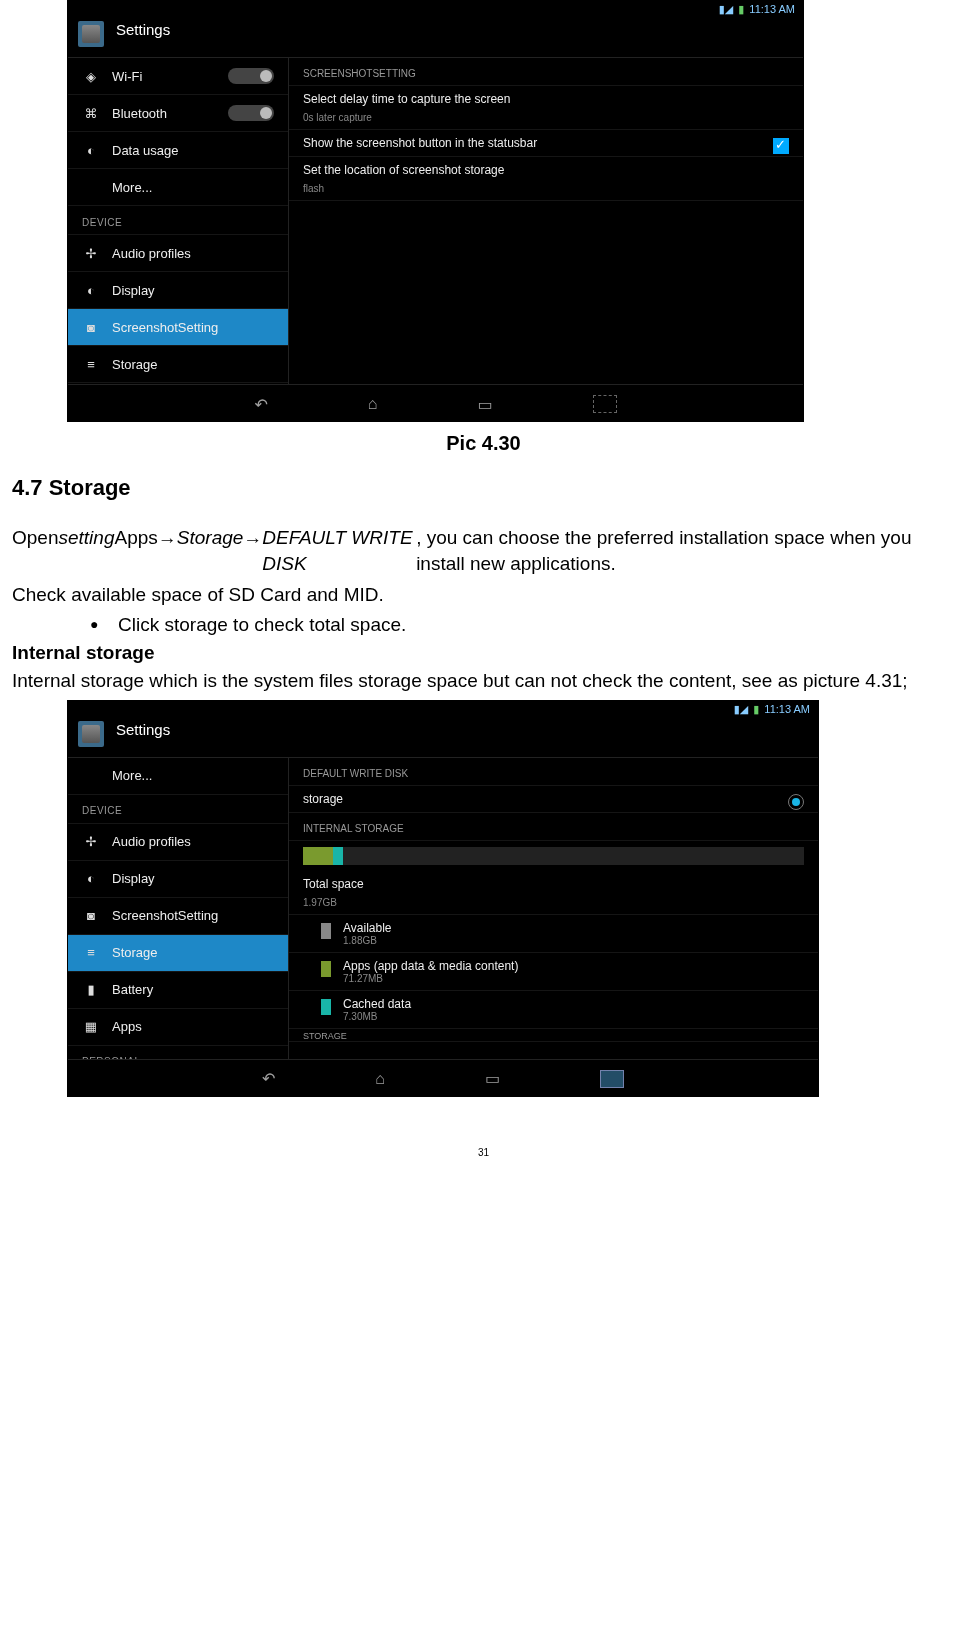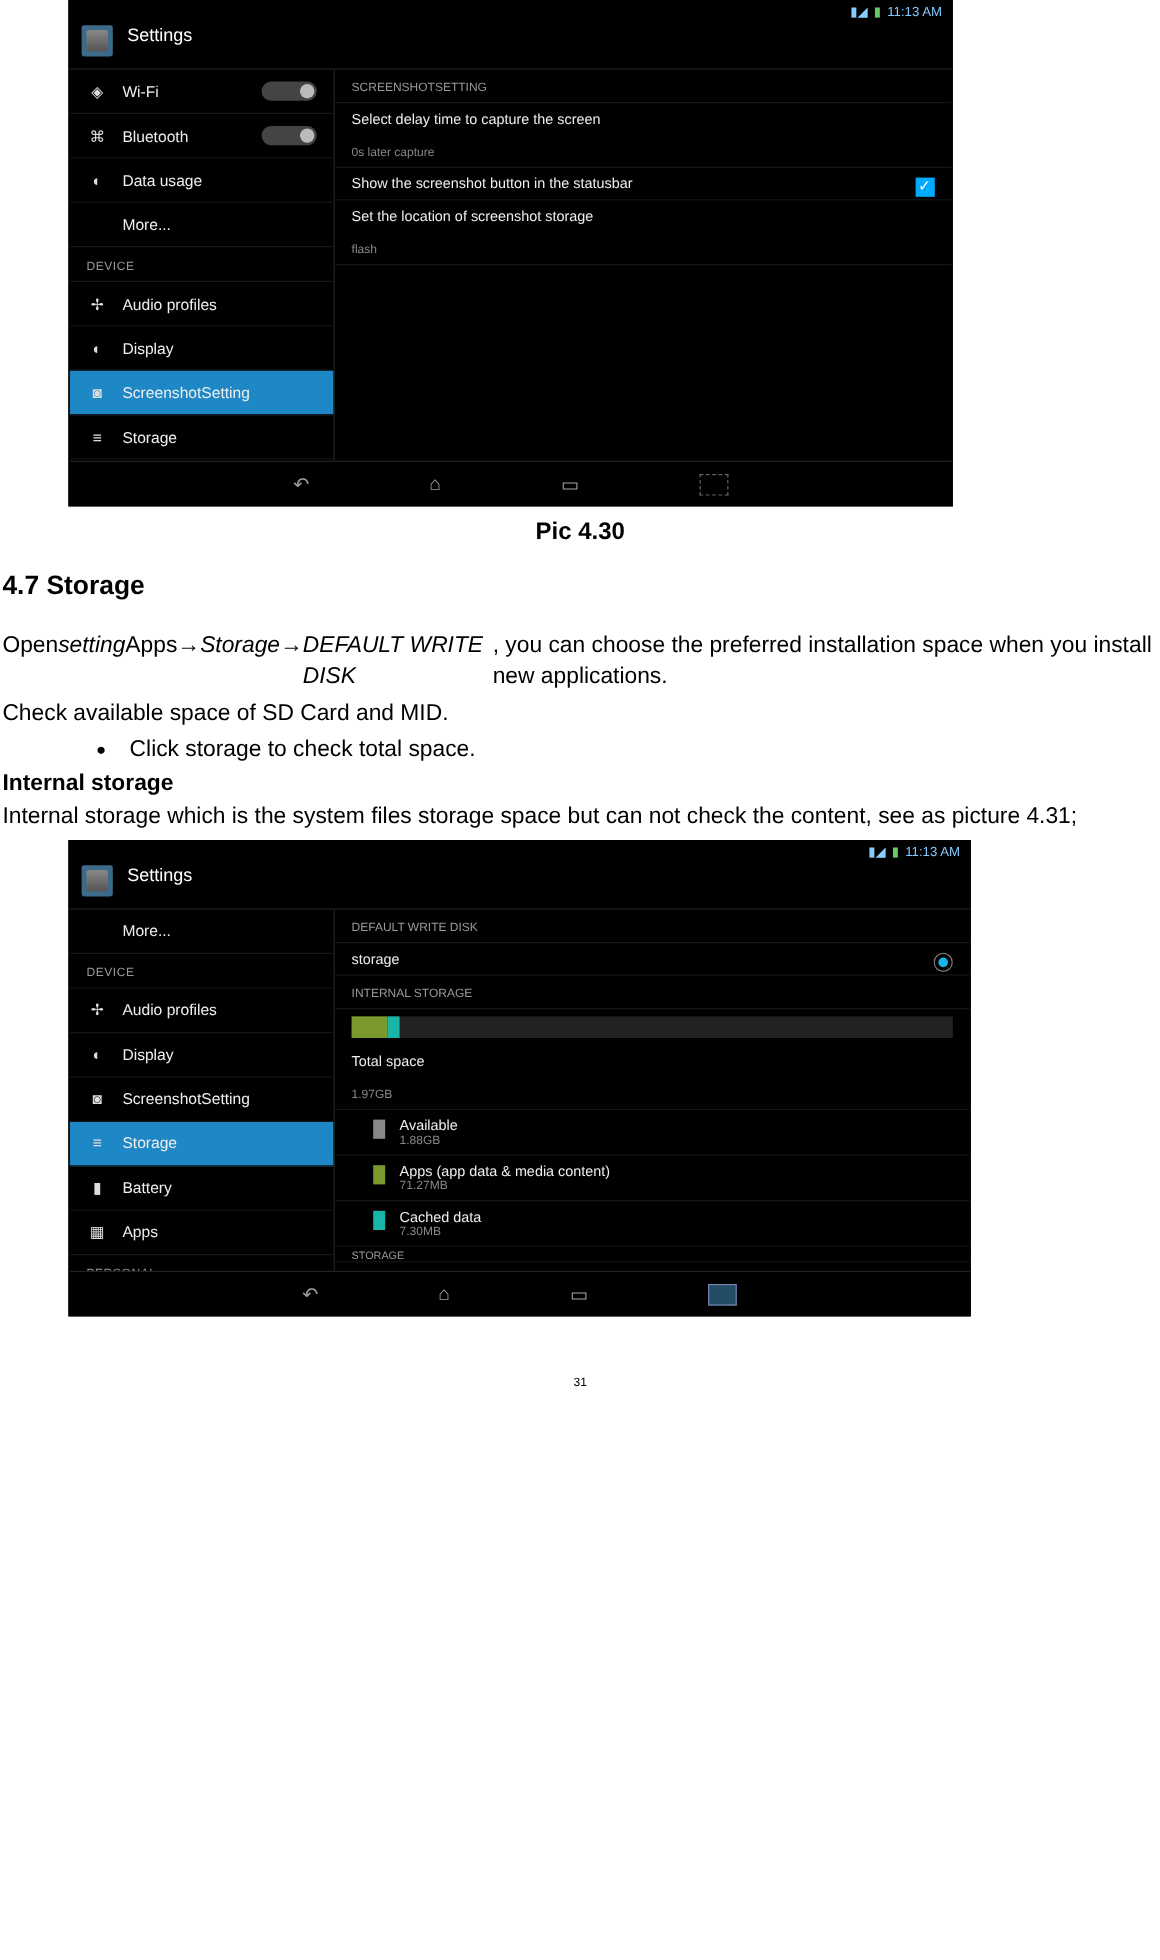--- a/index.html
+++ b/index.html
@@ -1,36 +1,36 @@
 <!DOCTYPE html>
 <html><head>
 <meta charset="utf-8">
 <style>
   html,body{margin:0;padding:0;background:#fff;font-family:Arial,Helvetica,sans-serif;color:#000}
-  .page{width:967px;margin:0 auto;padding:0 2px 40px;box-sizing:border-box}
+  .page{width:967px;margin:0 auto;padding:0 12px 40px;box-sizing:border-box}
   .shot{background:#000;border:1px solid #000;position:relative}
   .shot1{width:735px;height:420px;margin:0 0 10px 55px}
   .shot2{width:750px;height:395px;margin:0 0 6px 55px}
   .statusbar{height:18px;background:#000;color:#8cf;font-size:11px;text-align:right;padding:2px 8px 0 0}
   .statusbar span{margin-left:2px}
   .hdr{height:36px;display:flex;align-items:flex-start;padding:0 10px;color:#fff;font-size:15px;border-bottom:1px solid #222}
   .hdr .ico{width:26px;height:26px;background:#3b6a8a;margin-right:12px;display:inline-block;border-radius:2px;position:relative}
   .hdr .ico:after{content:'';position:absolute;left:4px;top:4px;width:18px;height:18px;background:linear-gradient(#888,#555);border-radius:2px}
   .body{display:flex;height:calc(100% - 56px - 38px)}
   .side{width:220px;border-right:1px solid #222;overflow:hidden}
   .main{flex:1;overflow:hidden}
   .row{display:flex;align-items:center;height:36px;padding:0 14px;color:#eee;font-size:13px;border-bottom:1px solid #151515}
   .row .ric{width:18px;height:18px;margin-right:12px;display:inline-flex;align-items:center;justify-content:center;color:#ddd;font-size:13px}
   .row.sel{background:#1e88c7}
   .row.cat{height:24px;color:#999;font-size:10px;letter-spacing:.5px;padding-top:4px}
   .togg{width:46px;height:16px;background:#444;border-radius:8px;margin-left:auto;position:relative}
   .togg:after{content:'';position:absolute;right:2px;top:2px;width:12px;height:12px;background:#bbb;border-radius:6px}
   .mrow{padding:6px 14px;color:#eee;font-size:12px;border-bottom:1px solid #151515}
   .mrow.cat{color:#999;font-size:10px;padding-top:10px}
-  .mrow .sub{color:#888;font-size:10px;margin-top:16px}
+  .mrow .sub{color:#888;font-size:10px;margin-top:6px}
   .chk{width:16px;height:16px;background:#0af;display:inline-block;float:right;margin-top:2px;position:relative}
   .chk:after{content:'✓';position:absolute;left:2px;top:-1px;color:#fff;font-size:13px}
   .navbar{height:38px;display:flex;align-items:center;justify-content:center;gap:100px;color:#bbb;font-size:16px;border-top:1px solid #222}
   .navbar span{opacity:.85}
   .navbar .selsq{width:22px;height:16px;border:1px dashed #777;display:inline-block}
   .navbar .selsq.hl{background:#2a5b7a;border:1px solid #89c}
   .storagebar{height:18px;background:#222;margin:6px 14px;display:flex}
   .storagebar i{display:inline-block;height:100%}
   .kv{display:flex;align-items:flex-start;padding:6px 14px;border-bottom:1px solid #151515}
   .kv .sw{width:10px;height:16px;margin:2px 12px 0 18px}

